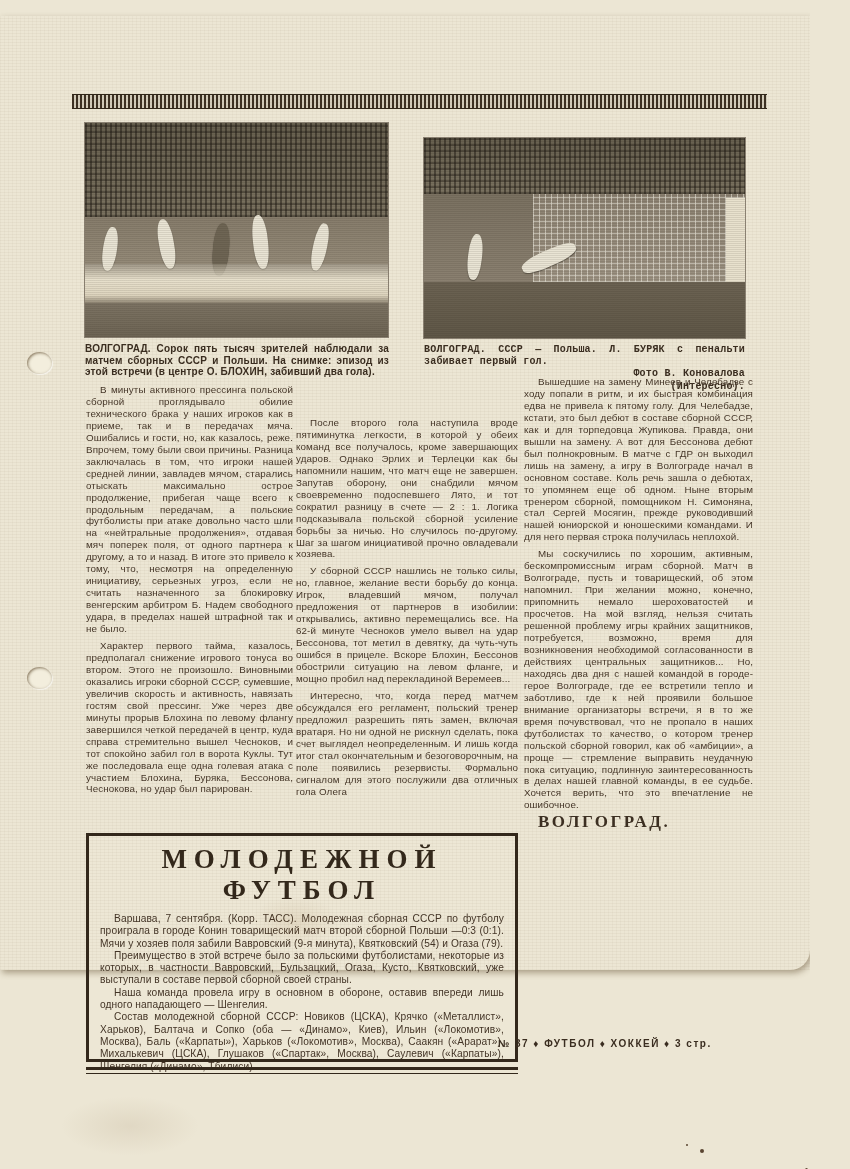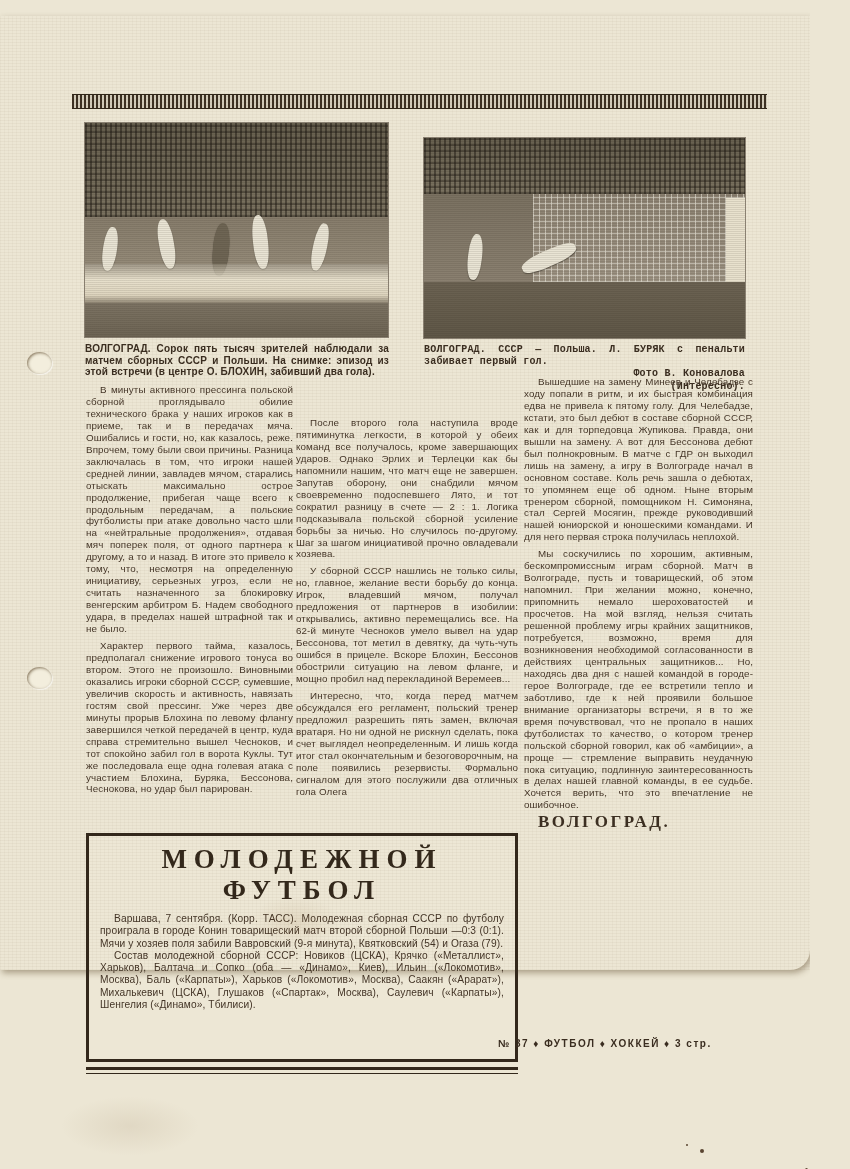--- a/index.html
+++ b/index.html
@@ -146,20 +146,22 @@
 
   <div class="col" style="left:524px;top:360px;width:229px;">
     <p>Вышедшие на замену Минеев и Челебадзе с ходу попали в ритм, и их быстрая комбинация едва не привела к пятому голу. Для Челебадзе, кстати, это был дебют в составе сборной СССР, как и для торпедовца Жупикова. Правда, они вышли на замену. А вот для Бессонова дебют был полнокровным. В матче с ГДР он выходил лишь на замену, а игру в Волгограде начал в основном составе. Коль речь зашла о дебютах, то упомянем еще об одном. Ныне вторым тренером сборной, помощником Н. Симоняна, стал Сергей Мосягин, прежде руководивший нашей юниорской и юношескими командами. И для него первая строка получилась неплохой.</p>
     <p>Мы соскучились по хорошим, активным, бескомпромиссным играм сборной. Матч в Волгограде, пусть и товарищеский, об этом напомнил. При желании можно, конечно, припомнить немало шероховатостей и просчетов. На мой взгляд, нельзя считать решенной проблему игры крайних защитников, потребуется, возможно, время для возникновения необходимой согласованности в действиях центральных защитников... Но, находясь два дня с нашей командой в городе-герое Волгограде, где ее встретили тепло и заботливо, где к ней проявили большое внимание организаторы встречи, я в то же время почувствовал, что не пропало в наших футболистах то качество, о котором тренер польской сборной говорил, как об «амбиции», а проще — стремление выправить неудачную пока ситуацию, подлинную заинтересованность в делах нашей главной команды, в ее судьбе. Хочется верить, что это впечатление не ошибочное.</p>
     <p class="signoff">ВОЛГОГРАД.</p>
   </div>
 
   <div class="boxart">
     <h1>МОЛОДЕЖНОЙ ФУТБОЛ</h1>
     <p>Варшава, 7 сентября. (Корр. ТАСС). Молодежная сборная СССР по футболу проиграла в городе Конин товарищеский матч второй сборной Польши —0:3 (0:1). Мячи у хозяев поля забили Вавровский (9-я минута), Квятковский (54) и Огаза (79).</p>
+    <p>Преимущество в этой встрече было за польскими футболистами, некоторые из которых, в частности Вавровский, Бульзацкий, Огаза, Кусто, Квятковский, уже выступали в составе первой сборной своей страны.</p>
+    <p>Наша команда провела игру в основном в обороне, оставив впереди лишь одного нападающего — Шенгелия.</p>
     <p>Состав молодежной сборной СССР: Новиков (ЦСКА), Крячко («Металлист», Харьков), Балтача и Сопко (оба — «Динамо», Киев), Ильин («Локомотив», Москва), Баль («Карпаты»), Харьков («Локомотив», Москва), Саакян («Арарат»), Михалькевич (ЦСКА), Глушаков («Спартак», Москва), Саулевич («Карпаты»), Шенгелия («Динамо», Тбилиси).</p>
   </div>
 
   <div class="dblrule"></div>
 
   <div class="footerline">№ 37 ♦ ФУТБОЛ ♦ ХОККЕЙ ♦ 3 стр.</div>
 
   <div class="hole" style="top:336px;"></div>
   <div class="hole" style="top:651px;"></div>
 

